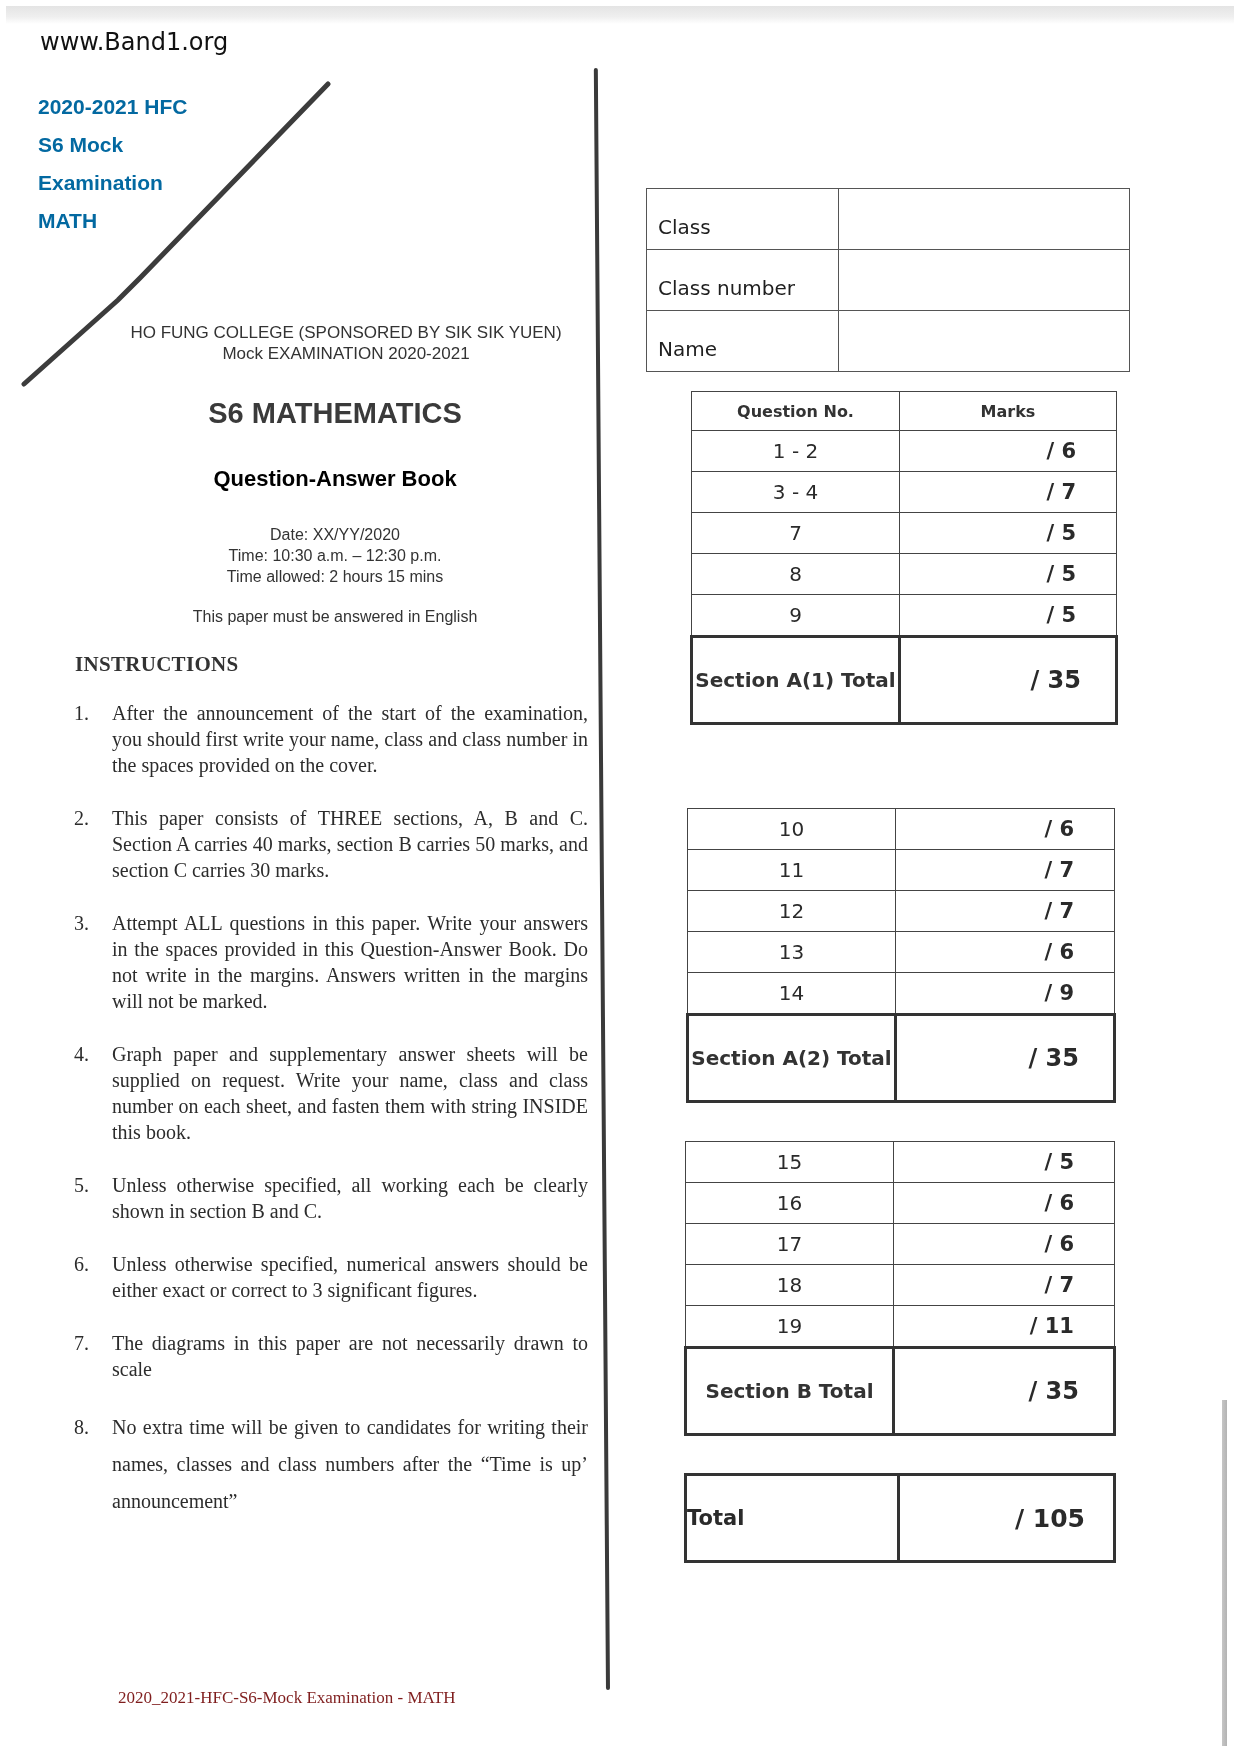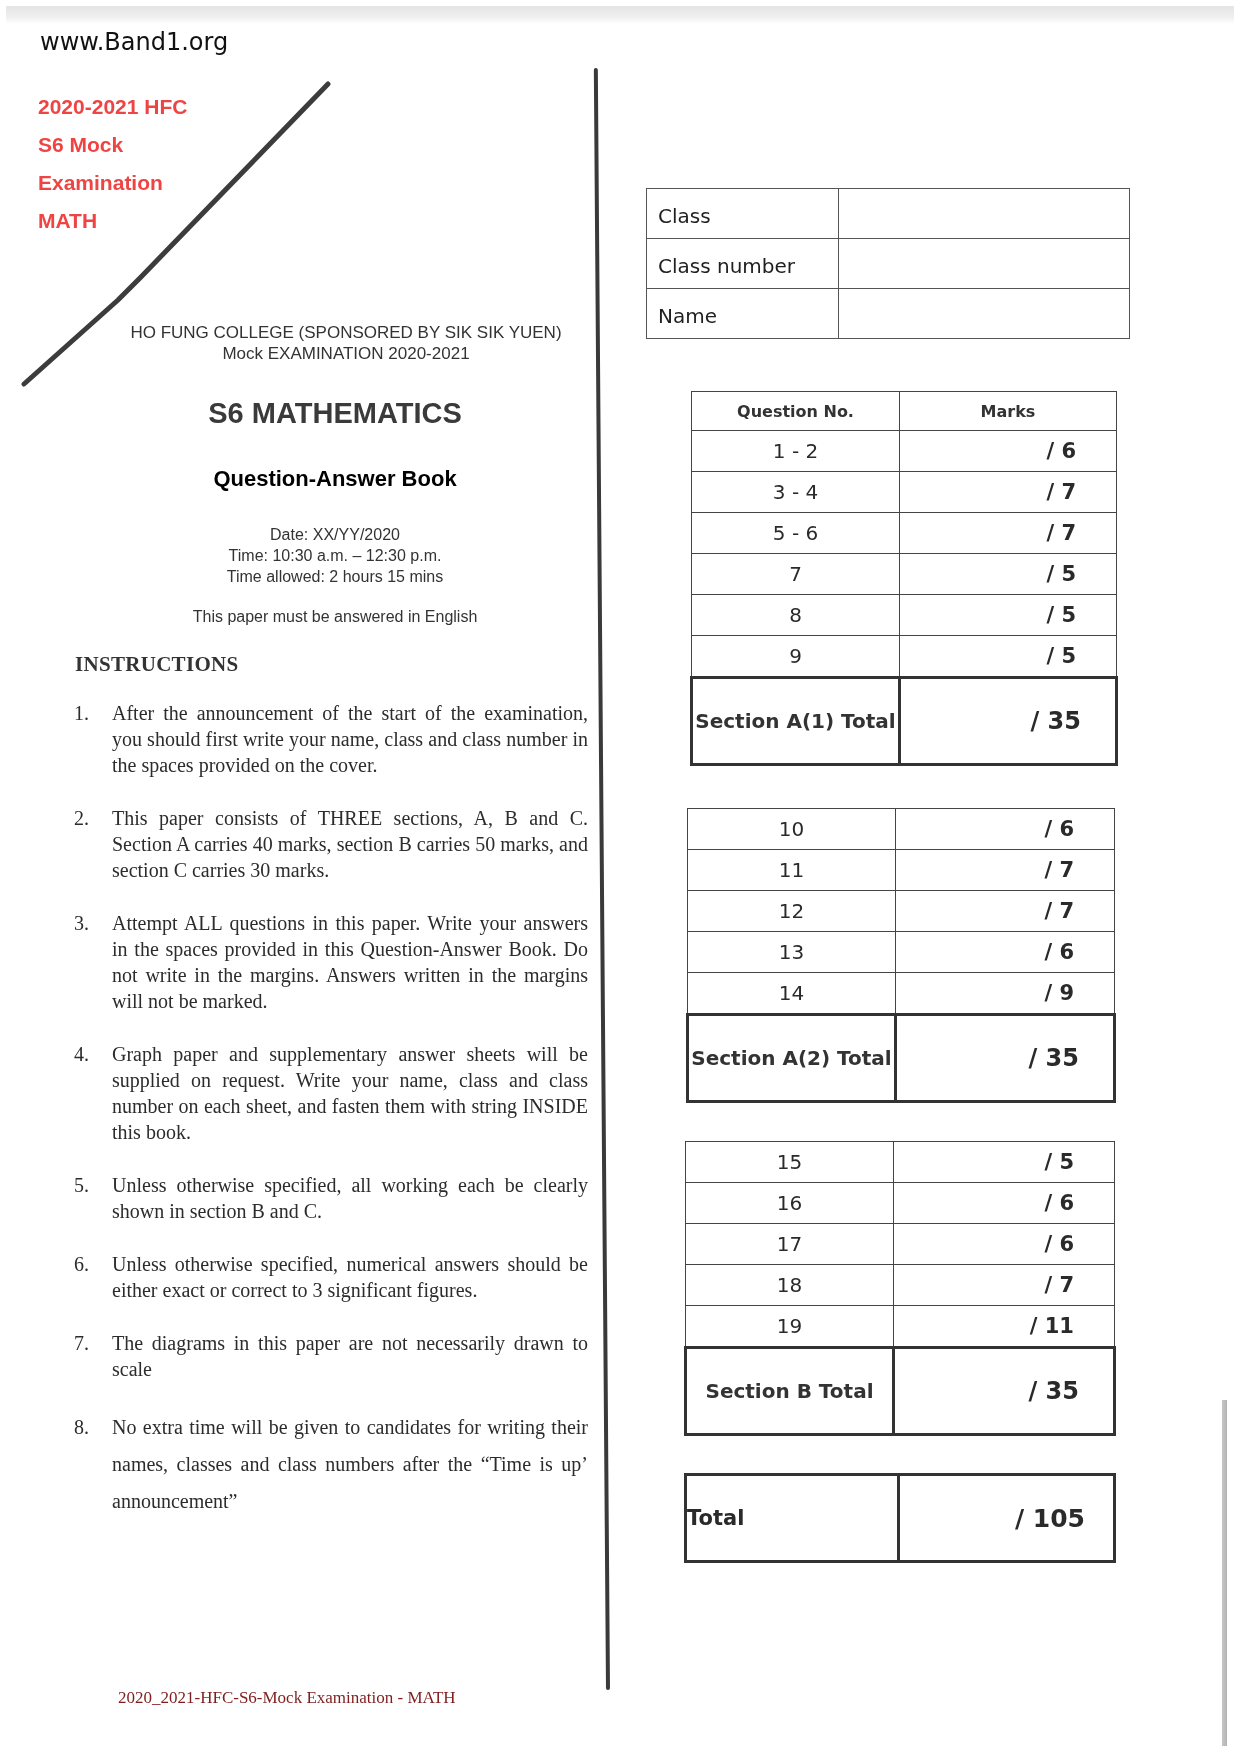--- a/index.html
+++ b/index.html
@@ -31,21 +31,21 @@
       font-size: 24px;
       color: #111;
     }
     .corner-title {
       position: absolute;
       left: 38px; top: 88px;
       font-family: "Liberation Sans", sans-serif;
       font-weight: bold;
       font-size: 21px;
       line-height: 38px;
-      color: #ef4444;
+      color: #0369a1;
     }
     .diag-svg { position: absolute; left: 0; top: 0; }
     .center-col {
       position: absolute;
       left: 70px; width: 530px;
       text-align: center;
       font-family: "Liberation Sans", sans-serif;
       color: #333;
     }
     .school {
@@ -126,21 +126,21 @@
       position: absolute;
       left: 646px; top: 188px;
       width: 484px;
       font-family: "DejaVu Sans", sans-serif;
       font-size: 20px;
       color: #1f1f1f;
     }
     .info-table td {
       border: 1.5px solid #555;
       height: 45px;
-      padding: 4px 0 0 11px;
+      padding: 15px 0 0 11px;
     }
     .info-table td.label { width: 180px; }
     
     .marks-table {
       position: absolute;
       font-family: "DejaVu Sans", sans-serif;
       color: #2a2a2a;
     }
     .marks-table td, .marks-table th {
       border: 1.5px solid #444;
@@ -271,24 +271,20 @@
   </tr>
   <tr>
         <td class="q">1 - 2</td>
         <td class="m">/ 6</td>
       </tr>
   <tr>
         <td class="q">3 - 4</td>
         <td class="m">/ 7</td>
       </tr>
   <tr>
-        <td class="q">5 - 6</td>
-        <td class="m">/ 7</td>
-      </tr>
-  <tr>
         <td class="q">7</td>
         <td class="m">/ 5</td>
       </tr>
   <tr>
         <td class="q">8</td>
         <td class="m">/ 5</td>
       </tr>
   <tr>
         <td class="q">9</td>
         <td class="m">/ 5</td>

